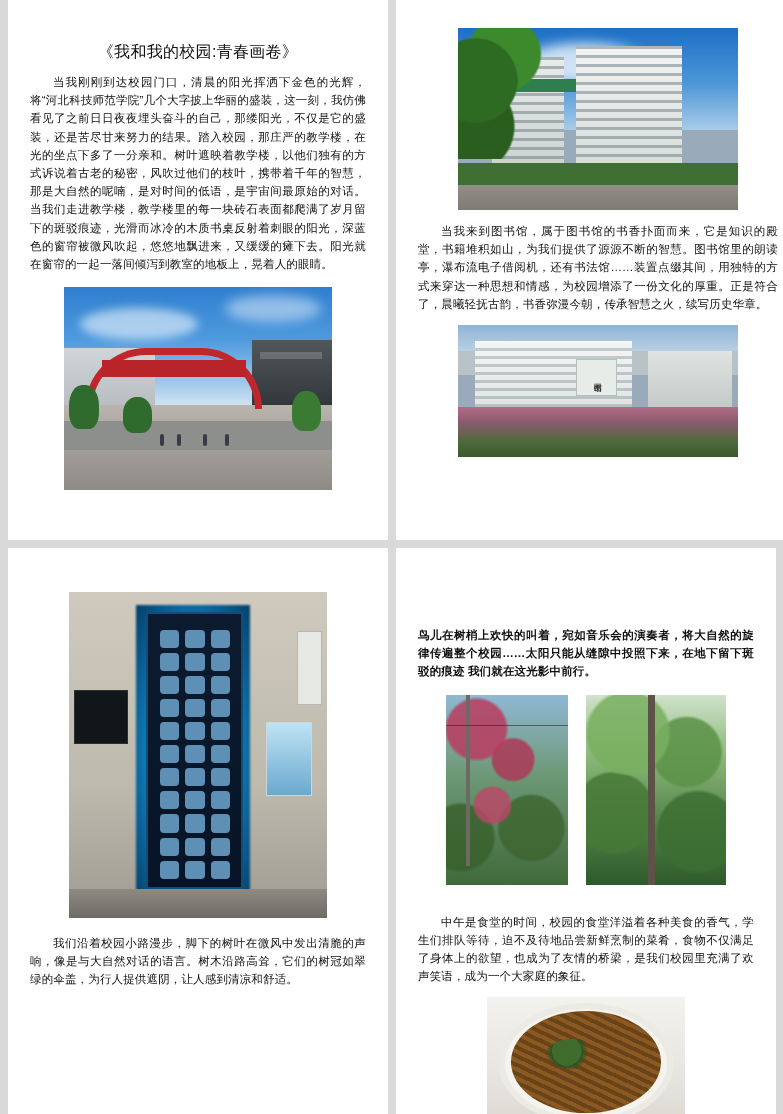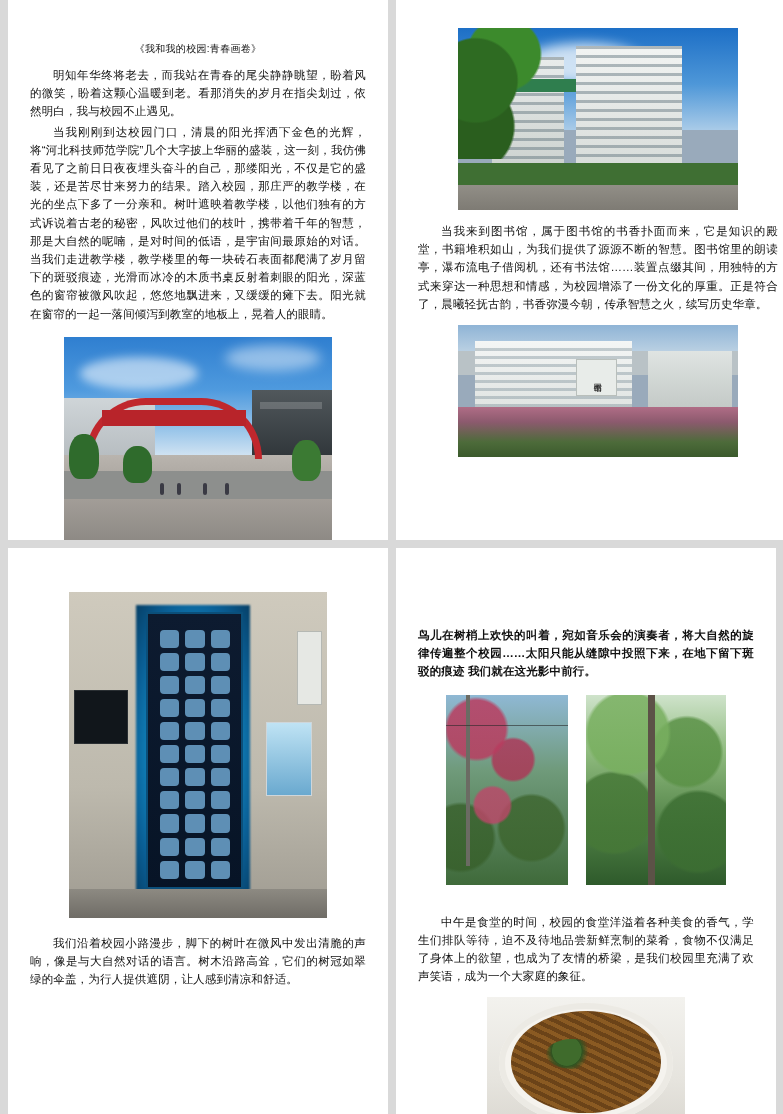--- a/index.html
+++ b/index.html
@@ -29,21 +29,21 @@
   .p1 { left: 8px;   top: 0px;   width: 380px; height: 540px; }
   .p2 { left: 396px; top: 0px;   width: 404px; height: 540px; }
   .p3 { left: 8px;   top: 548px; width: 380px; height: 566px; }
   .p4 { left: 396px; top: 548px; width: 380px; height: 566px; }
 
   .page-inner {
     padding: 18px 22px 10px 22px;
   }
   .doc-title {
     text-align: center;
-    font-size: 10px;
+    font-size: 16px;
     color: #111;
     margin: 24px 0 10px 0;
     letter-spacing: 0.3px;
   }
   p.para {
     font-size: 11.5px;
     line-height: 18.2px;
     color: #101010;
     margin: 0 0 2px 0;
     text-align: justify;
@@ -312,21 +312,20 @@
   }
 </style>
 </head>
 <body>
 
 <div class="doc">
 
   <section class="page p1">
     <div class="page-inner">
       <div class="doc-title">《我和我的校园:青春画卷》</div>
-      <p class="para">明知年华终将老去，而我站在青春的尾尖静静眺望，盼着风的微笑，盼着这颗心温暖到老。看那消失的岁月在指尖划过，依然明白，我与校园不止遇见。</p>
       <p class="para">当我刚刚到达校园门口，清晨的阳光挥洒下金色的光辉，将“河北科技师范学院”几个大字披上华丽的盛装，这一刻，我仿佛看见了之前日日夜夜埋头奋斗的自己，那缕阳光，不仅是它的盛装，还是苦尽甘来努力的结果。踏入校园，那庄严的教学楼，在光的坐点下多了一分亲和。树叶遮映着教学楼，以他们独有的方式诉说着古老的秘密，风吹过他们的枝叶，携带着千年的智慧，那是大自然的呢喃，是对时间的低语，是宇宙间最原始的对话。当我们走进教学楼，教学楼里的每一块砖石表面都爬满了岁月留下的斑驳痕迹，光滑而冰冷的木质书桌反射着刺眼的阳光，深蓝色的窗帘被微风吹起，悠悠地飘进来，又缓缓的瘫下去。阳光就在窗帘的一起一落间倾泻到教室的地板上，晃着人的眼睛。</p>
 
       <div class="photo ph1">
         <div class="sky"></div>
         <div class="cloud1"></div>
         <div class="cloud2"></div>
         <div class="bldgL"></div>
         <div class="bldgR"></div>
         <div class="ground"></div>
         <div class="road"></div>

